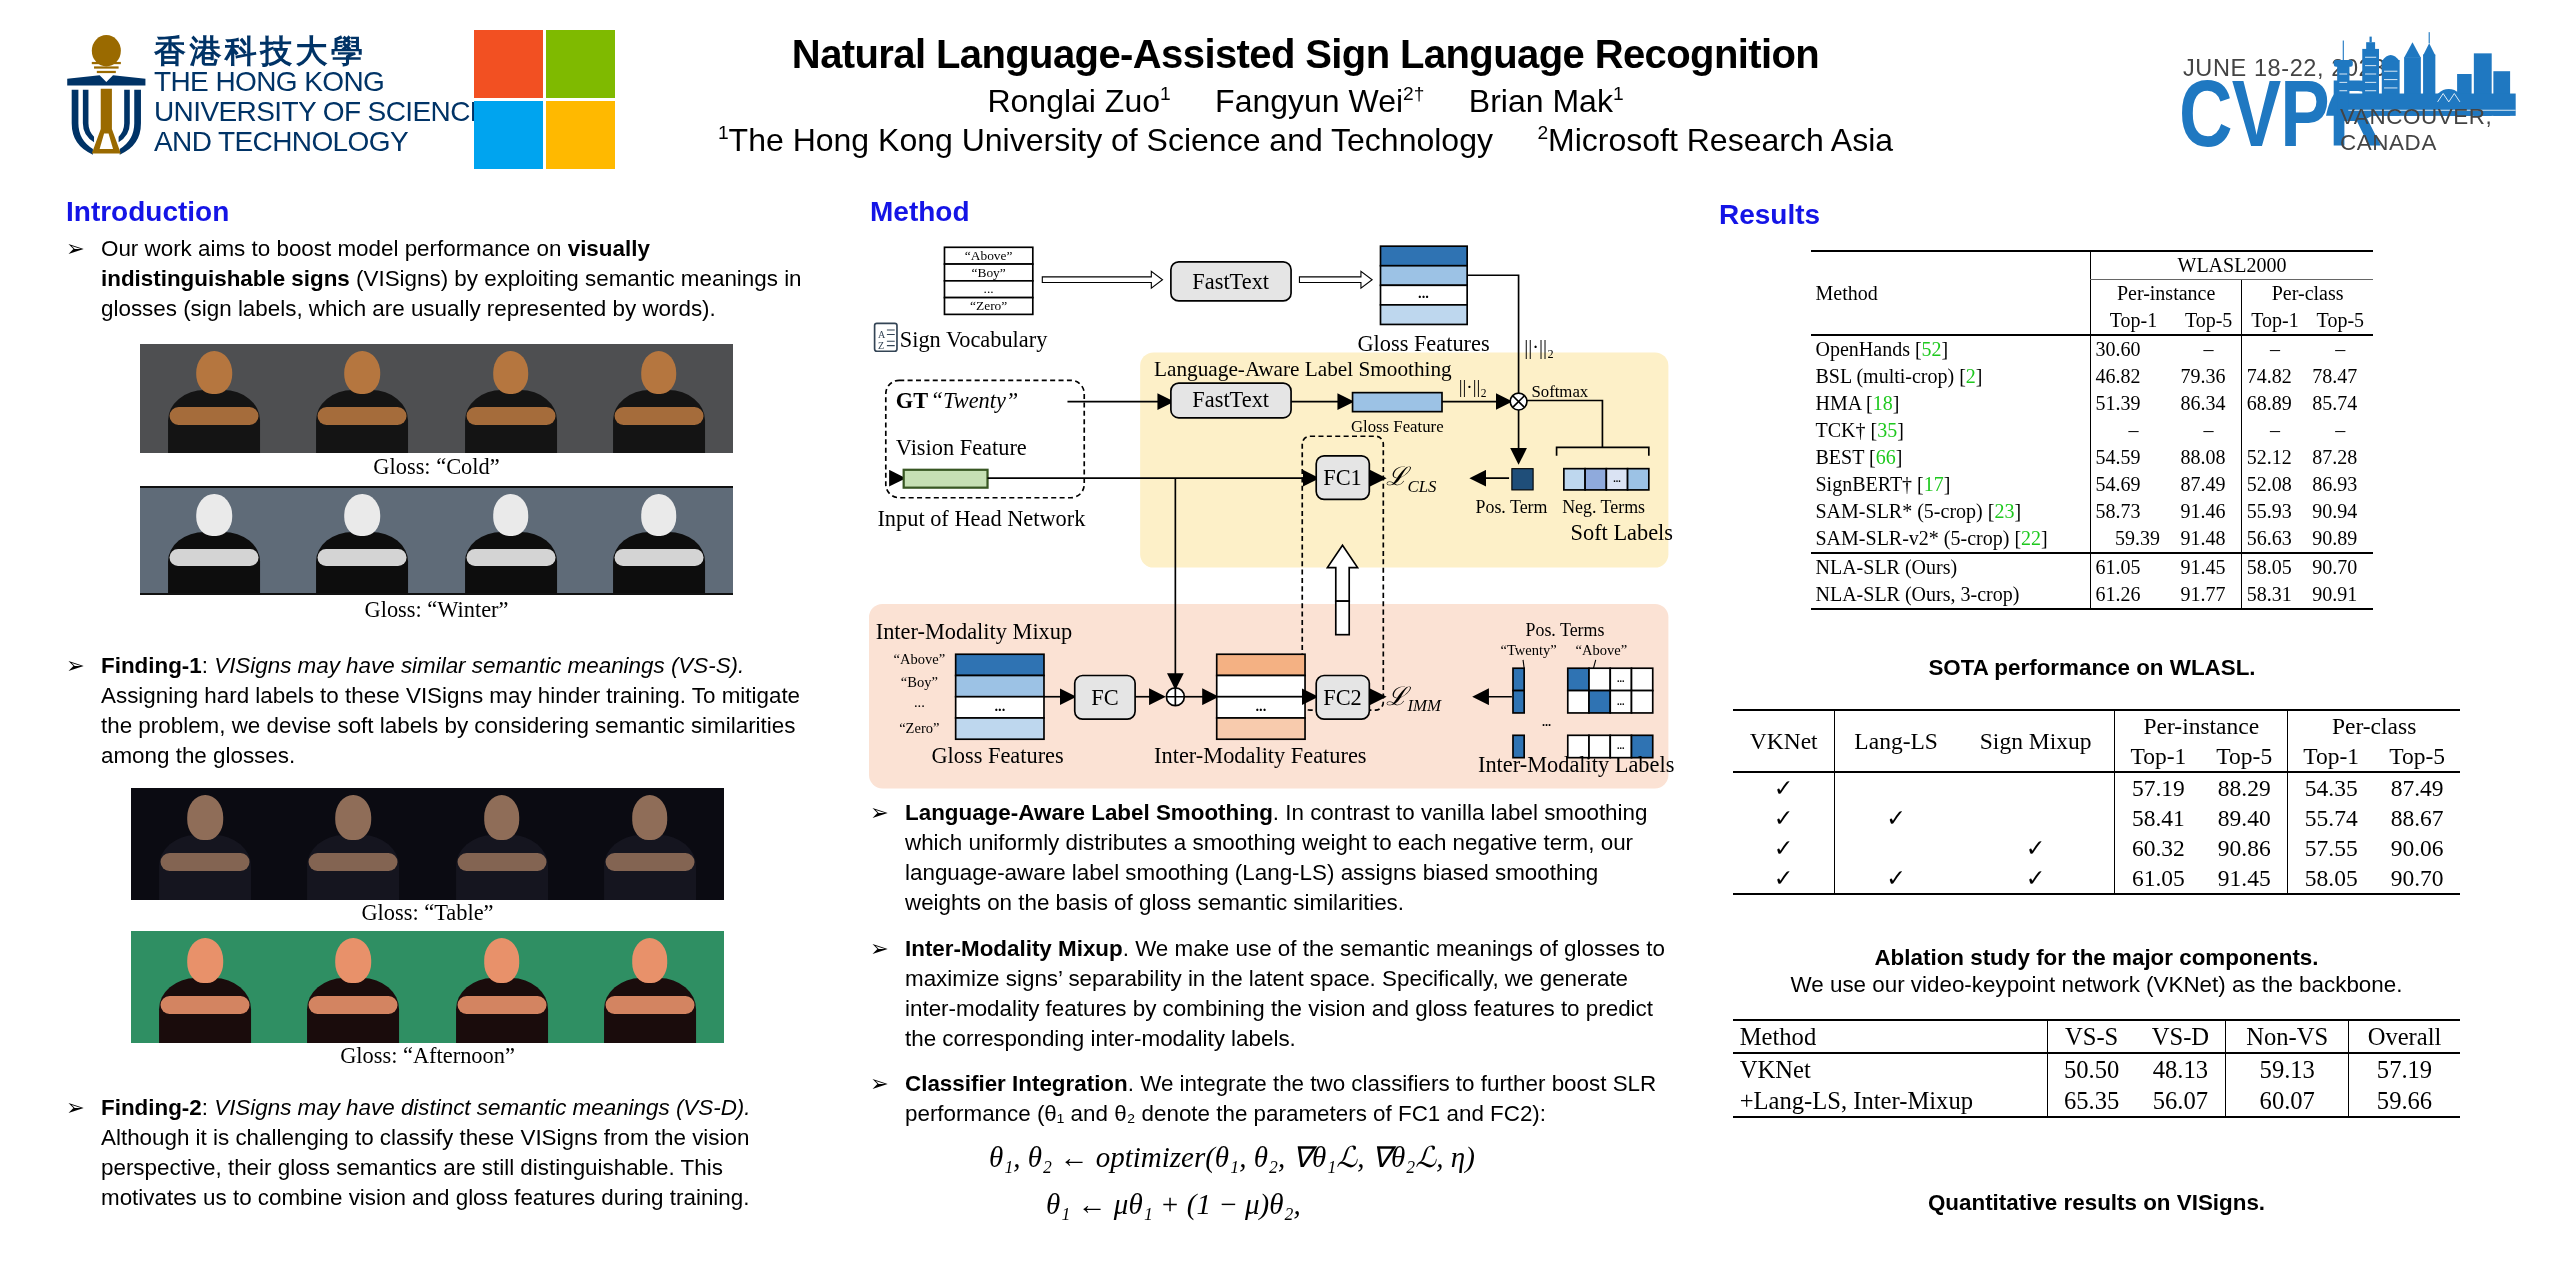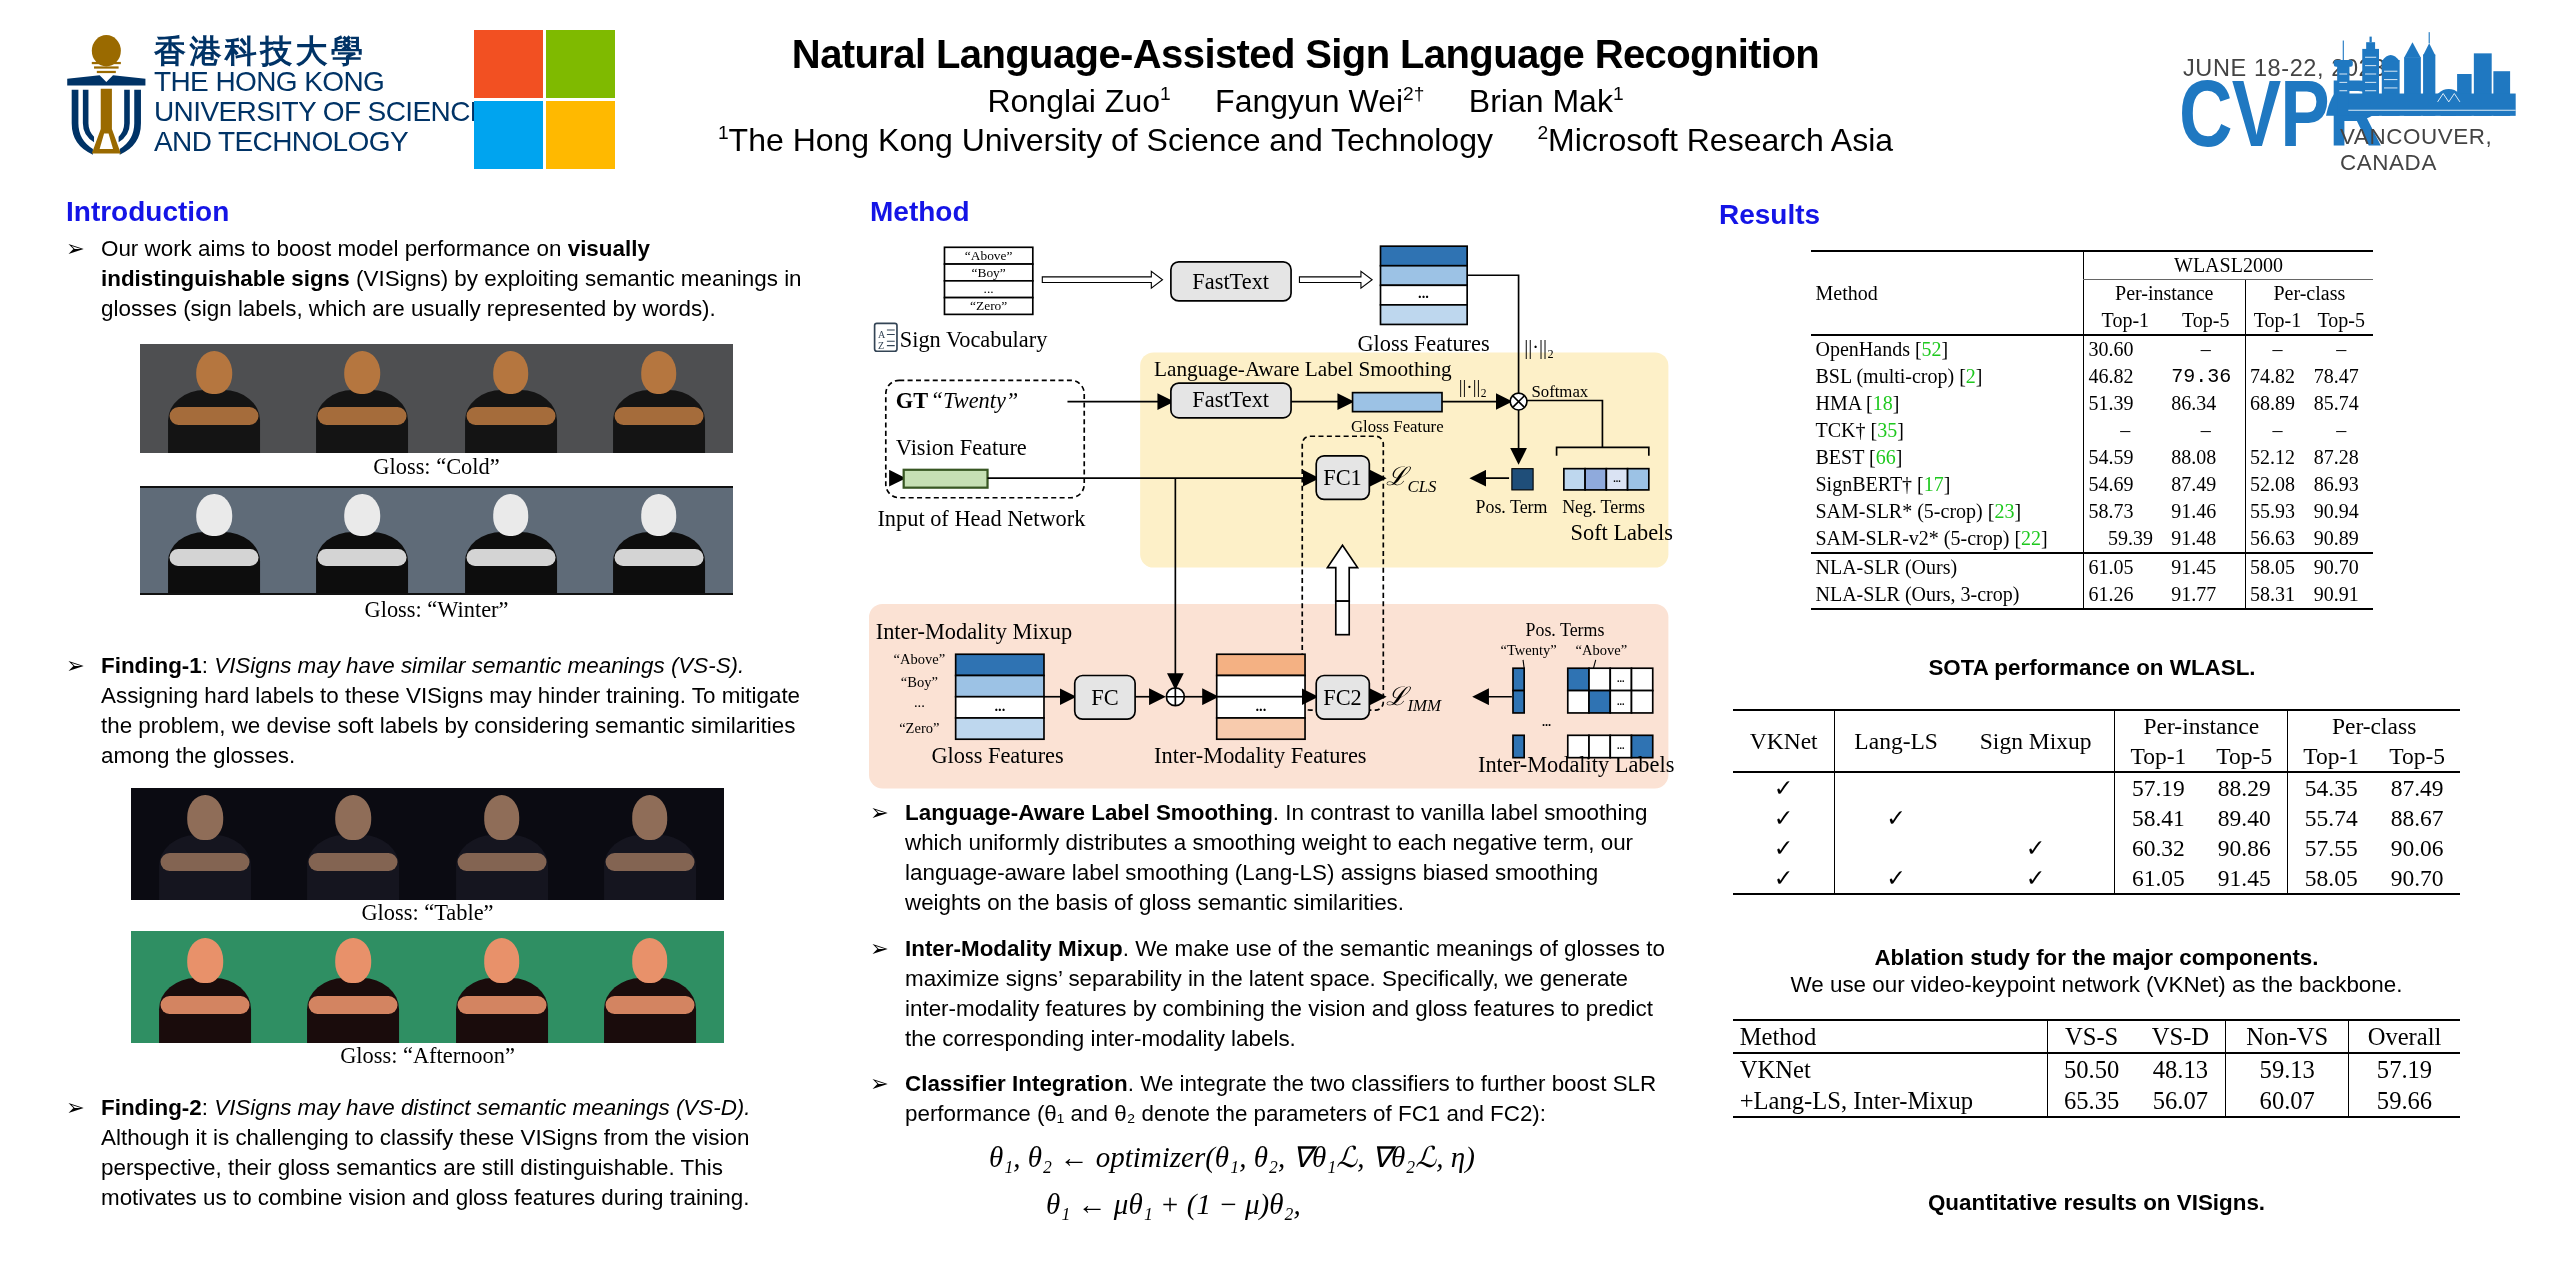--- a/index.html
+++ b/index.html
@@ -11,21 +11,21 @@
   .title { left: 615px; width: 1381px; top: 32px; text-align: center; font-size: 40px; font-weight: bold; letter-spacing: -0.6px; }
   .authors { left: 615px; width: 1381px; top: 83px; text-align: center; font-size: 32px; }
   .affil { left: 615px; width: 1381px; top: 122px; text-align: center; font-size: 32px; }
   sup { font-size: 0.6em; vertical-align: super; line-height: 0; }
 
   .hkust-text { left: 154px; top: 36px; color: #003366; font-size: 28px; line-height: 30px; letter-spacing: -0.6px; }
   .hkust-text .zh { font-size: 32px; letter-spacing: 3.4px; font-weight: bold; margin-bottom: 1.1px; }
   .ms-logo { left: 474px; top: 30px; width: 141px; height: 139px; display: grid; grid-template-columns: 1fr 1fr; grid-template-rows: 1fr 1fr; gap: 3.4px; }
   .cvpr-date { left: 2183px; top: 55px; font-size: 23.5px; color: #444; letter-spacing: 0.6px; }
   .cvpr-word { left: 2179px; top: 66px; font-size: 95px; font-weight: bold; color: #1f78c1; letter-spacing: -1.1px; line-height: 95px; transform: scaleX(0.78); transform-origin: left top; }
-  .cvpr-loc { left: 2340px; top: 124px; font-size: 22.4px; color: #444; letter-spacing: 0.6px; }
+  .cvpr-loc { left: 2340px; top: 104px; font-size: 22.4px; color: #444; letter-spacing: 0.6px; }
 
   
   .sec-head { font-size: 28px; font-weight: bold; color: #1414e6; }
 
   
   .bullet { font-size: 22.4px; line-height: 30px; }
   .bullet .mark { position: absolute; left: 0; top: 0; }
   .bullet .txt { margin-left: 35px; display: block; }
 
   
@@ -458,21 +458,21 @@
       <tr>
         <td><span>OpenHands</span> [<span class="cite">52</span>]</td>
         <td class="vline" style="text-align: left;">30.60</td>
         <td style="text-align: center;">–</td>
         <td class="vline" style="text-align: center;">–</td>
         <td style="text-align: center;">–</td>
       </tr>
       <tr>
         <td><span>BSL (multi-crop)</span> [<span class="cite">2</span>]</td>
         <td class="vline" style="text-align: left;">46.82</td>
-        <td style="text-align: left; font-family: Liberation Mono, monospace;">79.36</td>
+        <td style="text-align: left;">79.36</td>
         <td class="vline" style="text-align: left;">74.82</td>
         <td style="text-align: left;">78.47</td>
       </tr>
       <tr>
         <td><span>HMA</span> [<span class="cite">18</span>]</td>
         <td class="vline" style="text-align: left;">51.39</td>
         <td style="text-align: left;">86.34</td>
         <td class="vline" style="text-align: left;">68.89</td>
         <td style="text-align: left;">85.74</td>
       </tr>

